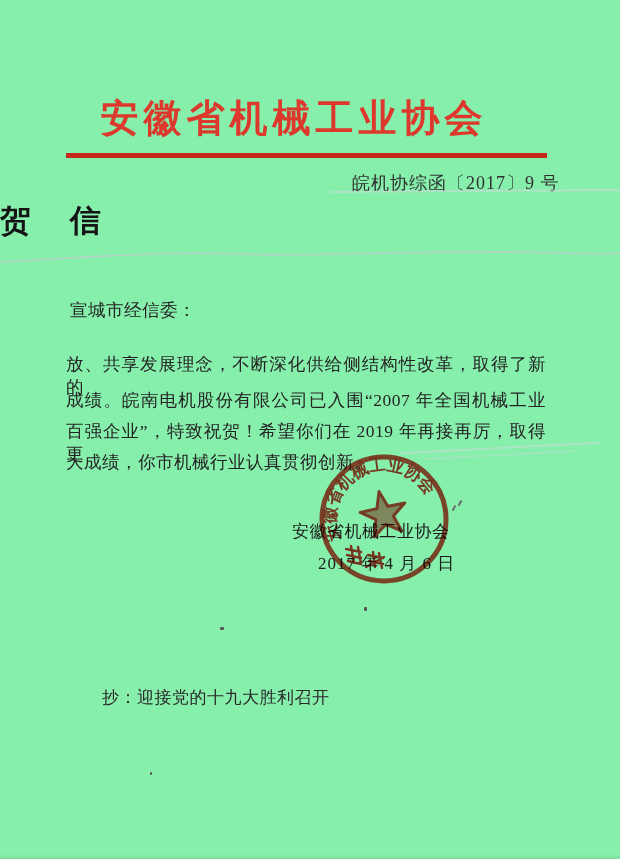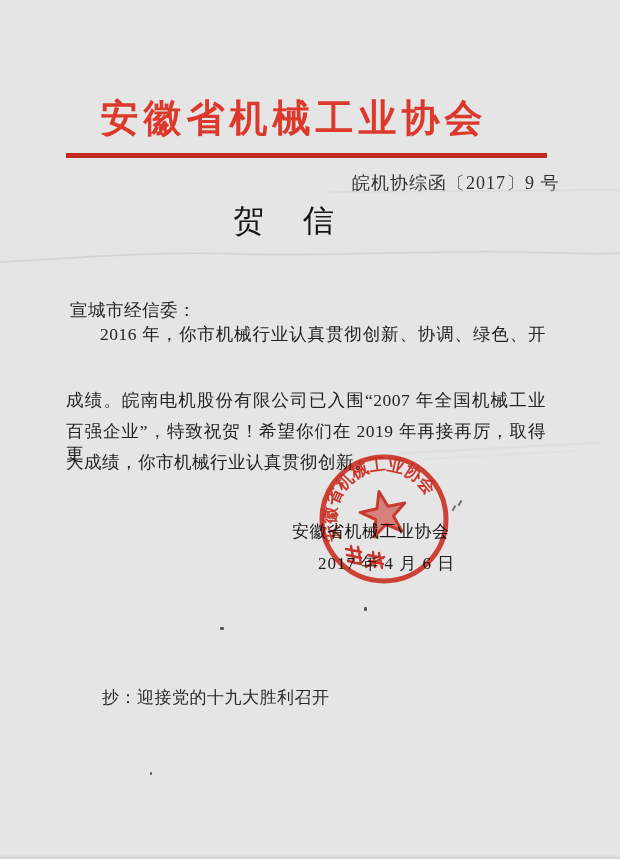--- a/index.html
+++ b/index.html
@@ -4,21 +4,21 @@
 <style>
   html, body {
     margin: 0;
     padding: 0;
     background: #ffffff;
   }
   .page {
     position: relative;
     width: 620px;
     height: 859px;
-    background: #e5e5e5;
+    background: #86efac;
     overflow: hidden;
     font-family: "Liberation Serif", "DejaVu Serif", serif;
   }
   
   .bottom-edge {
     position: absolute;
     left: 0; bottom: 0;
     width: 100%; height: 5px;
     background: linear-gradient(to bottom, rgba(0,0,0,0), rgba(0,0,0,0.08));
   }
@@ -45,23 +45,22 @@
     font-size: 18px;
     color: #303030;
     letter-spacing: 1px;
     white-space: nowrap;
     padding-left: 32px;
   }
   .letter-title {
     position: absolute;
     top: 200px; left: 0;
     width: 567px;
-    text-align: center;
     font-size: 31px;
-    font-weight: 400;
+    font-weight: 700;
     color: #141414;
     white-space: nowrap;
   }
   .bline {
     position: absolute;
     left: 66px;
     width: 480px;
     font-size: 17.5px;
     letter-spacing: 0.5px;
     color: #242424;
@@ -148,21 +147,21 @@
   <div class="letter-title">贺　 信</div>
 
   <svg class="crease-svg" viewBox="0 0 620 30" aria-hidden="true">
     <path d="M0,18 C80,14 150,7 240,10 C320,13 420,6 520,8 C570,9 600,11 620,9" fill="none" stroke="#c7cdd2" stroke-width="1.6" opacity="0.75"></path>
   </svg>
   <div class="crease-line crease-a"></div>
   <div class="crease-line crease-b"></div>
   <div class="crease-line crease-c"></div>
 
   <div class="bline l0">宣城市经信委：</div>
-  <div class="bline l1 just">2016 年，你市机械行业认真贯彻创新、协调、绿色、开</div>
+  <div class="bline l2 just">放、共享发展理念，不断深化供给侧结构性改革，取得了新的</div>
   <div class="bline l3 just">成绩。皖南电机股份有限公司已入围“2007 年全国机械工业</div>
   <div class="bline l4 just">百强企业”，特致祝贺！希望你们在 2019 年再接再厉，取得更</div>
   <div class="bline l5">大成绩，你市机械行业认真贯彻创新。</div>
 
   <div class="sig-org">安徽省机械工业协会</div>
   <div class="sig-date">2017 年 4 月 6 日</div>
 
   <svg class="seal" viewBox="0 0 136 136" aria-hidden="true">
     <g fill="none" stroke="#e23a2b">
       <circle cx="68" cy="68" r="62" stroke-width="5" opacity="0.92"></circle>

